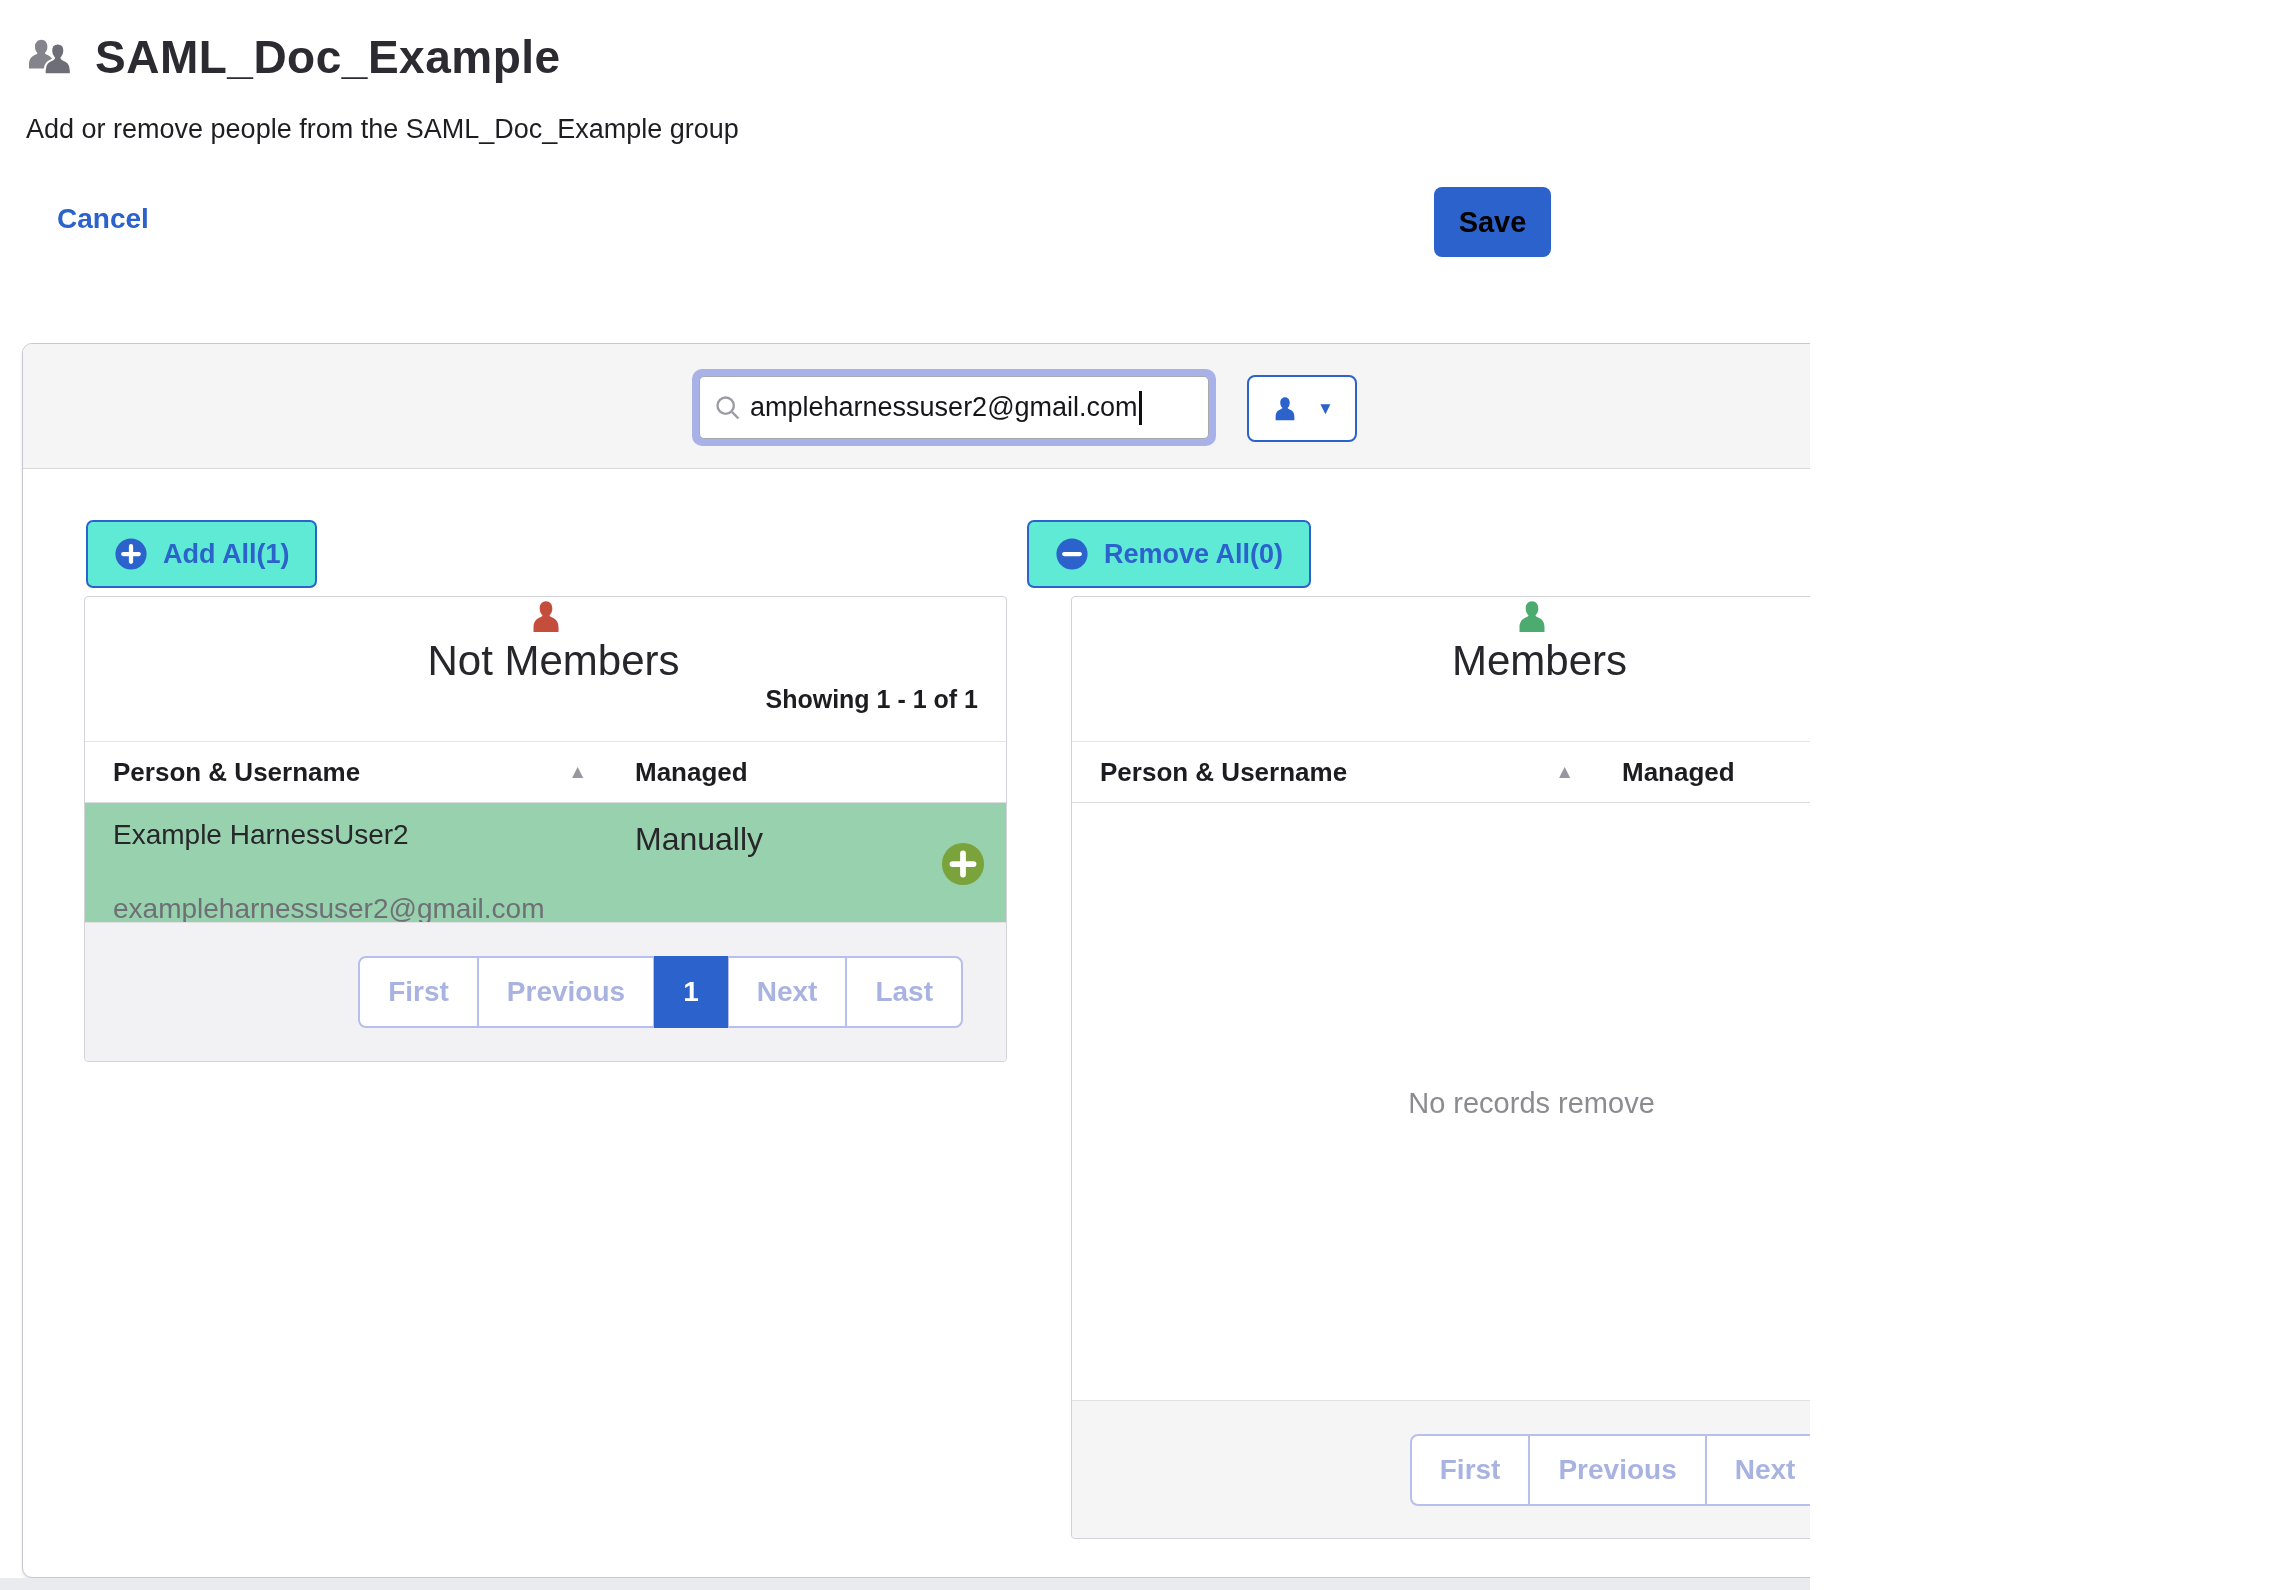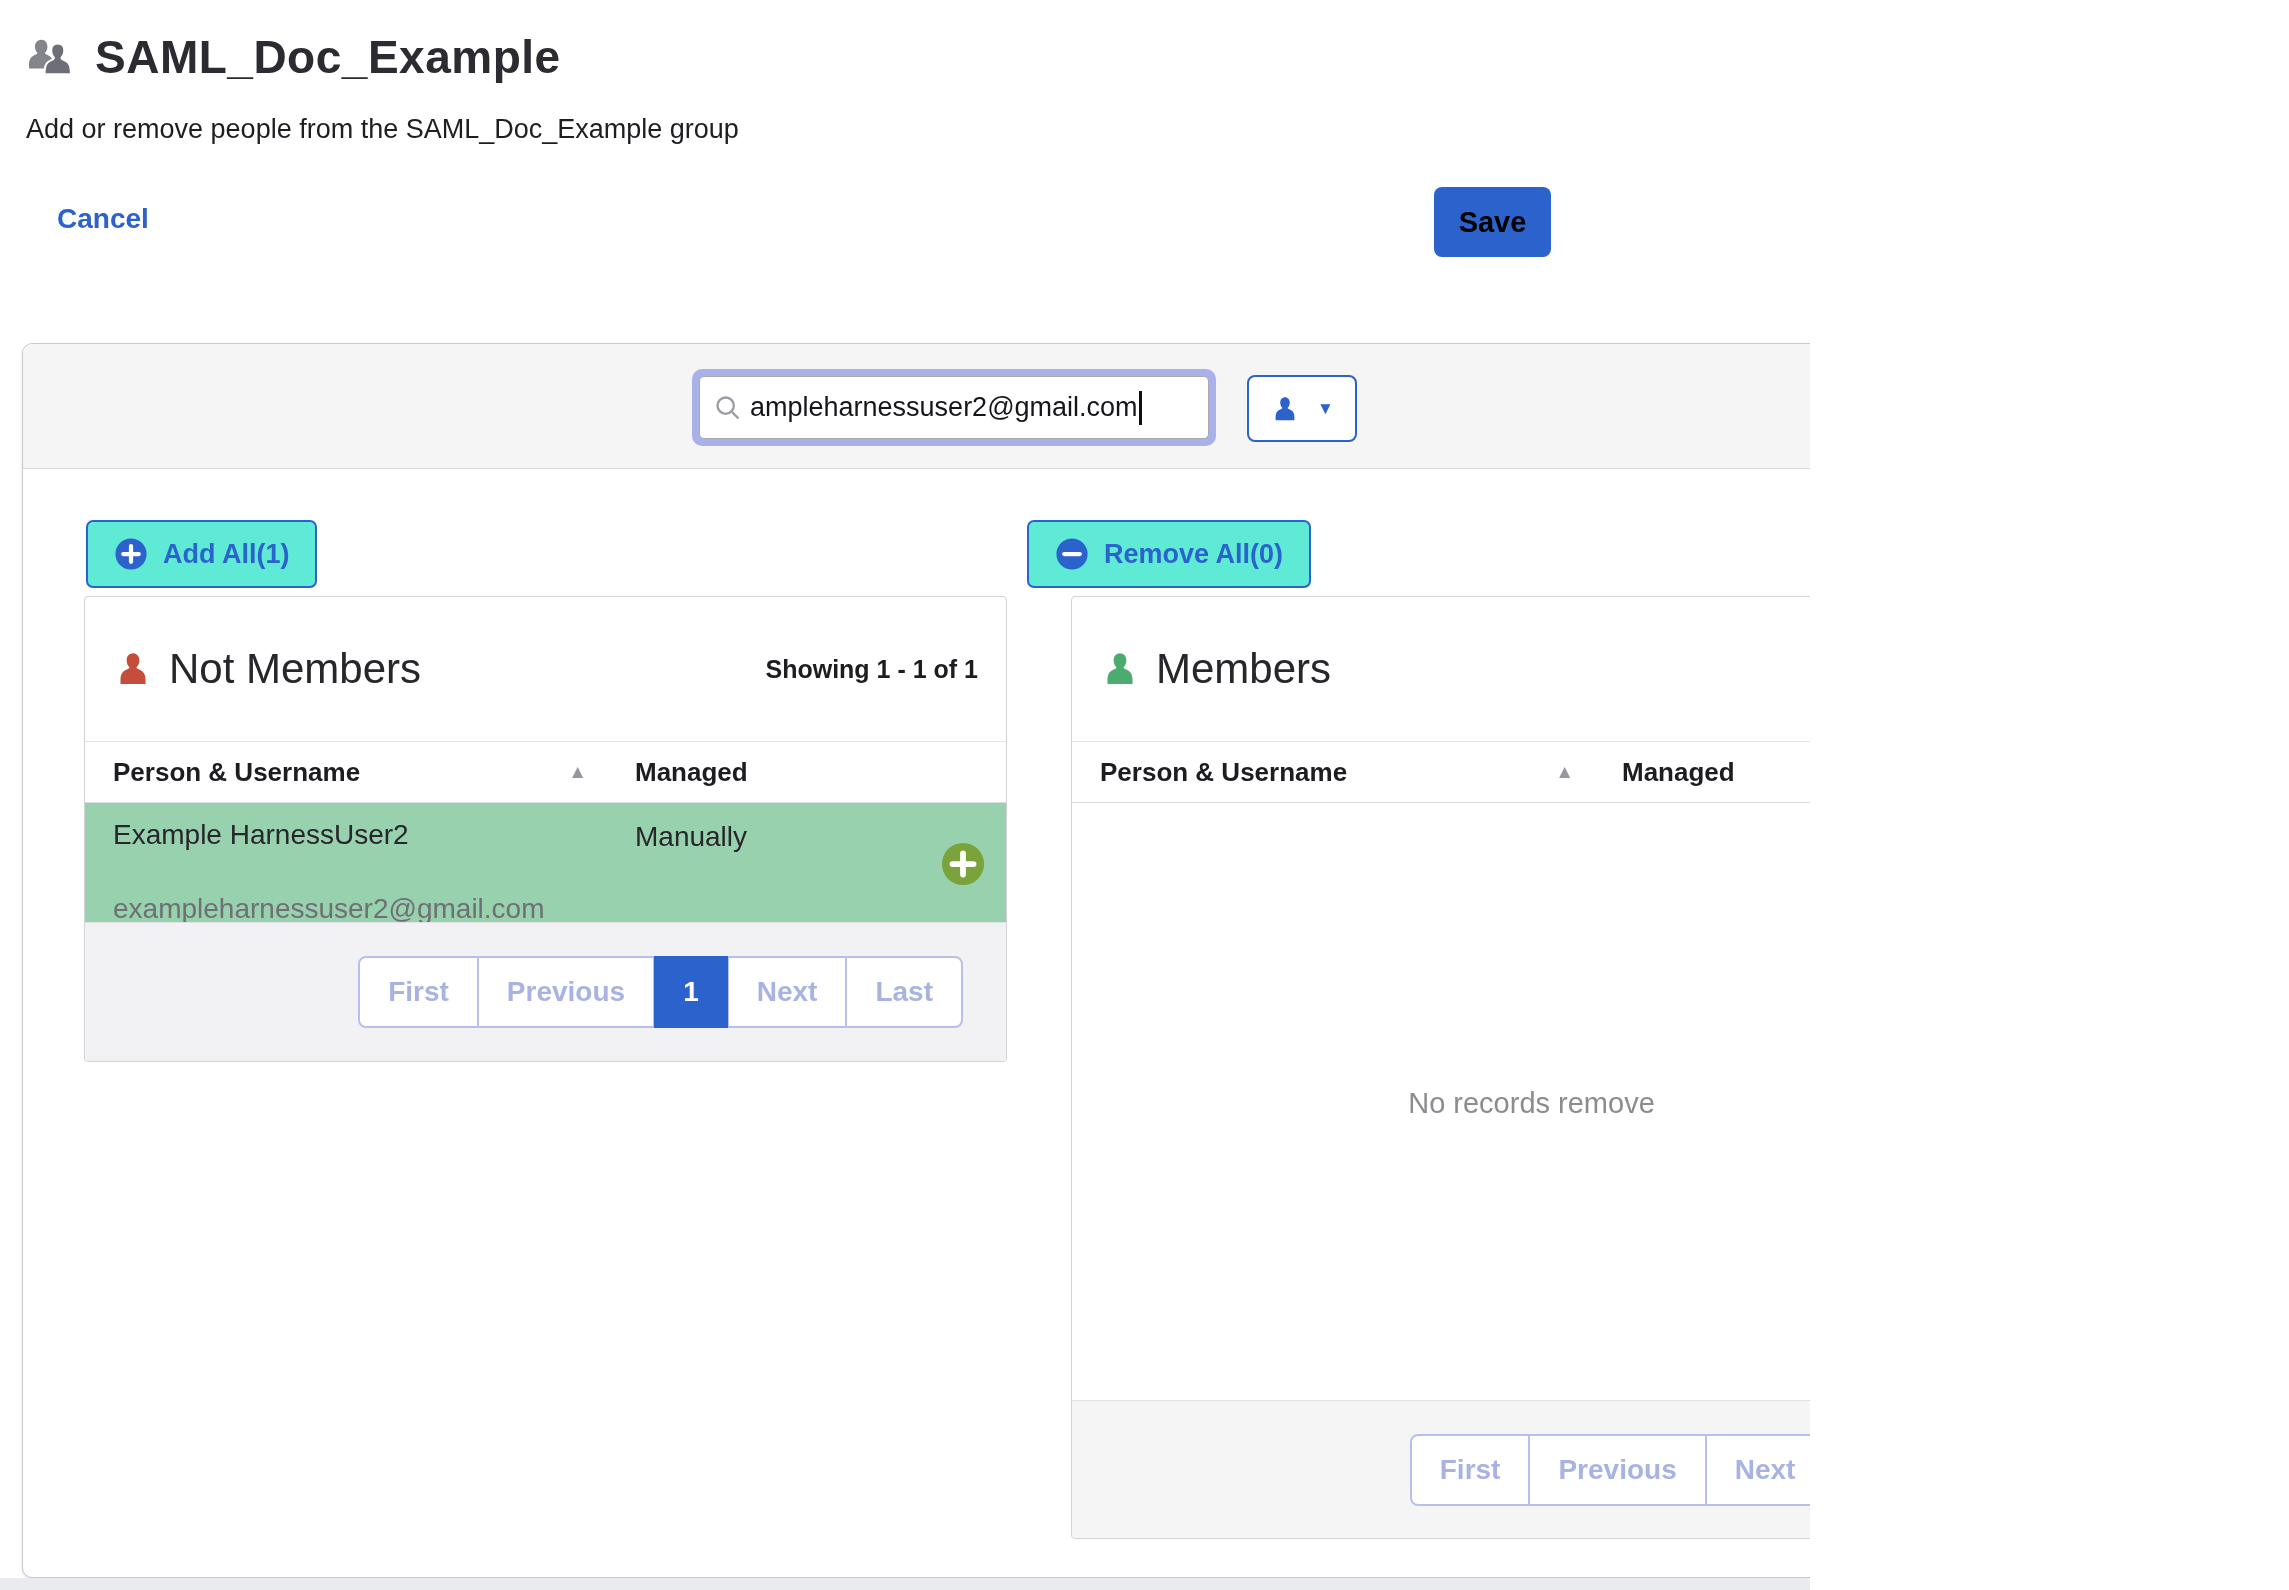--- a/index.html
+++ b/index.html
@@ -43,37 +43,37 @@
     color:var(--accent,#2b62cb); font-weight:bold; font-size:27px; padding:0 26px;
     cursor:pointer; font-family:inherit; box-sizing:border-box; }
   .add-all { left:63px; }
   .remove-all { left:1004px; }
   .circle-icon { display:flex; color:var(--accent,#2b62cb); }
   
   .card { position:absolute; top:127px; background:#fff; border:1px solid #d2d2d8;
     border-radius:4px; box-sizing:border-box; }
   .card-left { left:61px; width:923px; height:466px; }
   .card-right { left:1048px; width:921px; height:943px; }
-  .card-header { height:144px; display:flex; align-items:center; padding:0 28px; box-sizing:border-box; }
+  .card-header { height:144px; display:flex; align-items:center; padding:0 28px; box-sizing:border-box;flex-direction:column; }
   .card-header h2 { margin:0 0 0 16px; font-size:42px; font-weight:400; color:#26262b; }
   .member-icon { display:flex; }
   .member-icon.red { color:var(--not-members-icon,#c44d3c); }
   .member-icon.green { color:var(--members-icon,#4cab6f); }
   .showing { margin-left:auto; font-size:25px; font-weight:bold; color:#1d1d21; }
   .col-row { height:62px; border-top:1px solid #e4e4e8; border-bottom:1px solid #dcdce2;
     display:flex; align-items:center; padding:0 28px; font-size:26px; font-weight:bold;
     color:#1d1d21; box-sizing:border-box; }
   .col1 { width:522px; display:flex; align-items:flex-start;justify-content:space-between; }
   .col-row .col1 { align-items:center; }
   .sort { margin-left:auto; margin-right:48px; color:#97979f; font-size:19px; }
   .row.highlight { position:relative; height:122px; background:var(--row-highlight,#98d1ad);
     display:flex; padding:16px 28px 0; box-sizing:border-box; cursor:pointer; }
   .person-name { font-size:28px; color:#26262b; }
   .person-username { font-size:28px; color:#6f6f76; margin-top:14px; }
-  .managed-cell { font-size:28px; color:#26262b; padding-top:2px; }
+  .managed-cell { font-size:32px; color:#26262b; padding-top:2px; }
   .col1.stack { flex-direction:column; }
   .row-add { position:absolute; right:20px; top:50%; transform:translateY(-50%);
     width:46px; height:46px; border:none; background:transparent; padding:0; cursor:pointer;
     color:var(--row-add-icon,#7ba33c); display:flex; align-items:center; justify-content:center; }
   .card-footer { position:absolute; left:0; right:0; bottom:0; background:#f2f2f4;
     border-top:1px solid #e0e0e5; display:flex; align-items:center; justify-content:flex-end;
     padding-right:43px; border-radius:0 0 4px 4px; }
   .card-left .card-footer { height:138px; }
   .card-right .card-footer { height:137px; background:#f5f5f6; padding-right:50px; }
   .members-body { height:600px; display:flex; align-items:center; justify-content:center;

